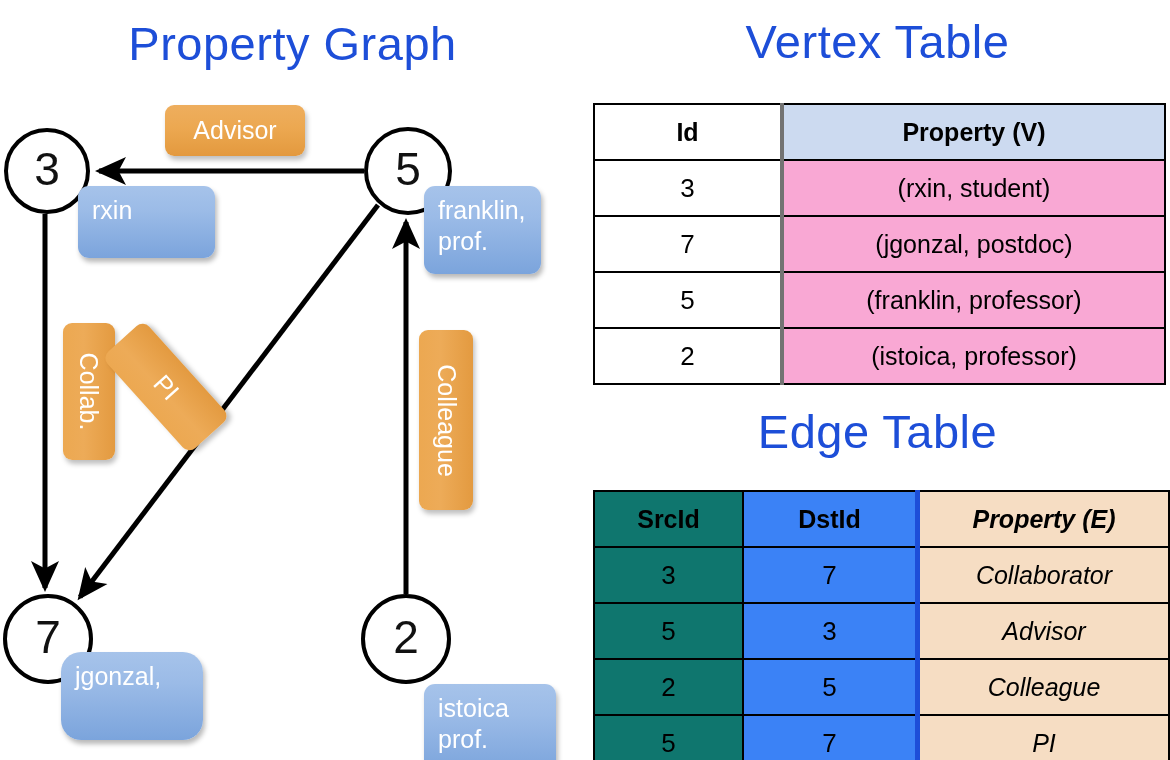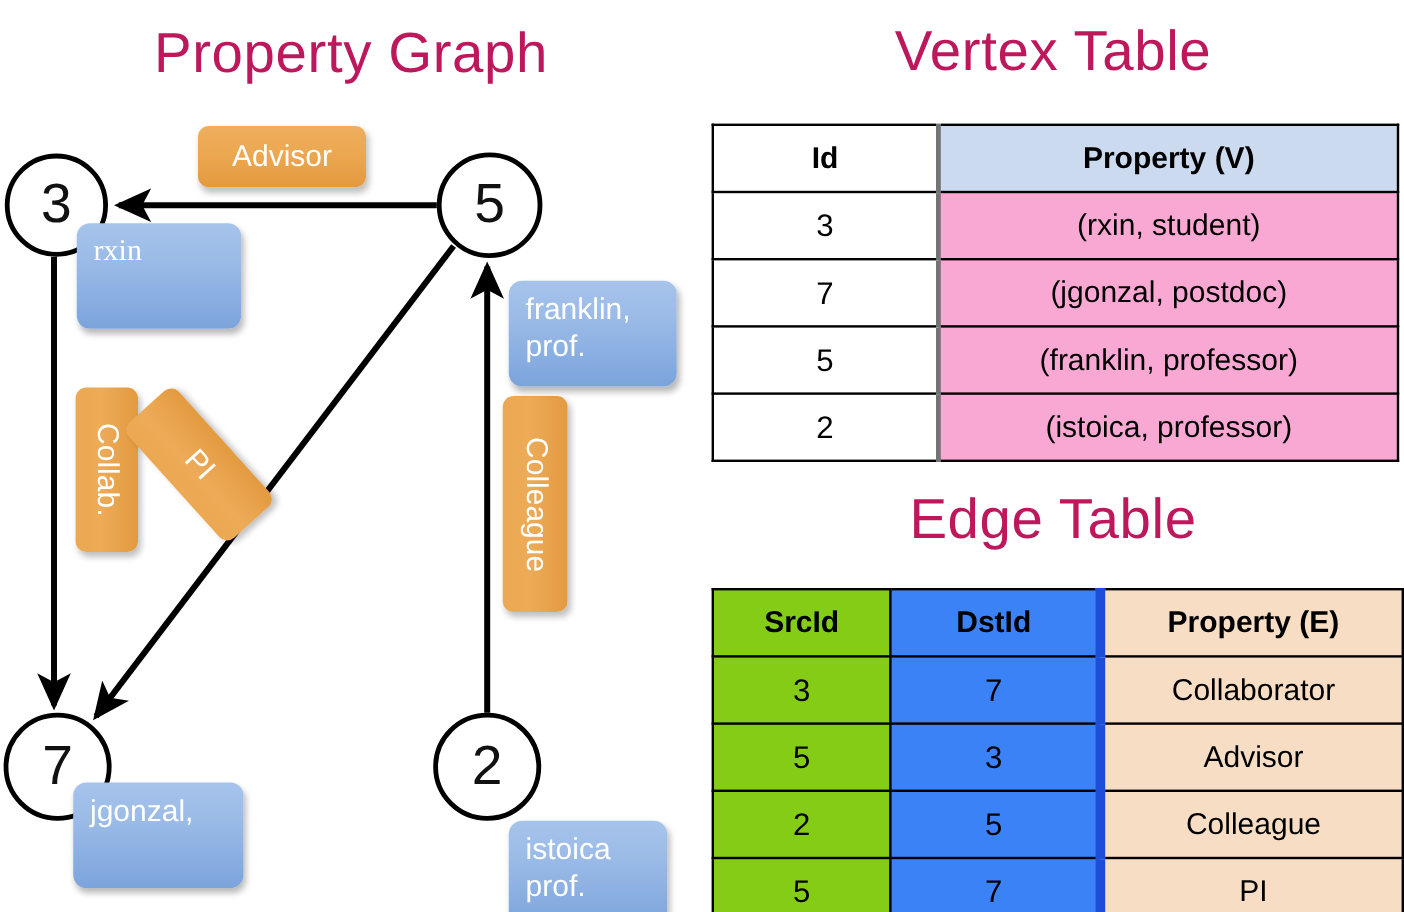--- a/index.html
+++ b/index.html
@@ -17,21 +17,21 @@
     color: #000000;
   }
 
   
   .title {
     position: absolute;
     font-family: "Liberation Sans", sans-serif;
     font-weight: 300;
     font-size: 47px;
     letter-spacing: 0.5px;
-    color: #be185d;
+    color: #1d4ed8;
     white-space: nowrap;
     text-align: center;
   }
   #title-property-graph { left: 0;   top: 16px;  width: 585px; }
   #title-vertex-table   { left: 585px; top: 14px;  width: 585px; }
   #title-edge-table     { left: 585px; top: 404px; width: 585px; }
 
   
   #graph-panel {
     position: absolute;
@@ -74,23 +74,23 @@
     background: linear-gradient(to bottom, #a6c3ea 0%, #9bbbe7 35%, #7ba4dc 100%);
     box-shadow: 2px 4px 5px rgba(0,0,0,0.28);
     color: #ffffff;
     font-size: 25px;
     font-weight: 300;
     line-height: 1.22;
     padding: 9px 0 0 14px;
     box-sizing: border-box;
     z-index: 4;
   }
-  #prop-rxin     { left: 64px;  top: 186px; width: 137px; height: 88px; font-family: Liberation Serif, serif; }
-  #prop-franklin { left: 424px; top: 186px; width: 140px; height: 88px; margin-top: 48px; }
-  #prop-jgonzal  { left: 61px;  top: 652px; width: 142px; height: 88px; }
+  #prop-rxin     { left: 78px;  top: 186px; width: 137px; height: 72px; }
+  #prop-franklin { left: 424px; top: 186px; width: 117px; height: 88px; }
+  #prop-jgonzal  { left: 61px;  top: 652px; width: 142px; height: 88px; border-radius: 20px; }
   #prop-istoica  { left: 424px; top: 684px; width: 132px; height: 88px; }
 
   
   .edge-label {
     position: absolute;
     border-radius: 9px;
     background: linear-gradient(to right, #eca851 0%, #edab58 40%, #e39a40 100%);
     box-shadow: 2px 4px 5px rgba(0,0,0,0.25);
     color: #ffffff;
     font-size: 25px;
@@ -157,23 +157,23 @@
   #vertex-table .col-id   { width: 188px; height: 54px; background:#fff; }
   #vertex-table .col-prop { width: 385px; height: 54px; background:#f9a8d4; }
   #vertex-table th.col-prop { background:#ccdaf0; }
   
   #vertex-table .col-prop { border-left: 4px solid #737373; }
 
   #edge-table {
     left: 593px; top: 490px;
     width: 577px;
   }
-  #edge-table .col-src  { width: 150px; height: 54px; background:#84cc16; }
+  #edge-table .col-src  { width: 150px; height: 54px; background:#0f766e; }
   #edge-table .col-dst  { width: 175px; height: 54px; background:#3b82f6; }
-  #edge-table .col-prop { width: 252px; height: 54px; background:#f6ddc3; border-left: 8px solid #1d4ed8; }
+  #edge-table .col-prop { width: 252px; height: 54px; background:#f6ddc3; border-left: 5px solid #1d4ed8; font-style: italic; }
   #edge-table th.col-prop { background:#f6ddc3; }
 
   .cell-num { font-size: 26px; }
 </style>
 </head>
 <body>
 
 <div class="title" id="title-property-graph">Property Graph</div>
 
 <div class="title" id="title-vertex-table">Vertex Table</div>

